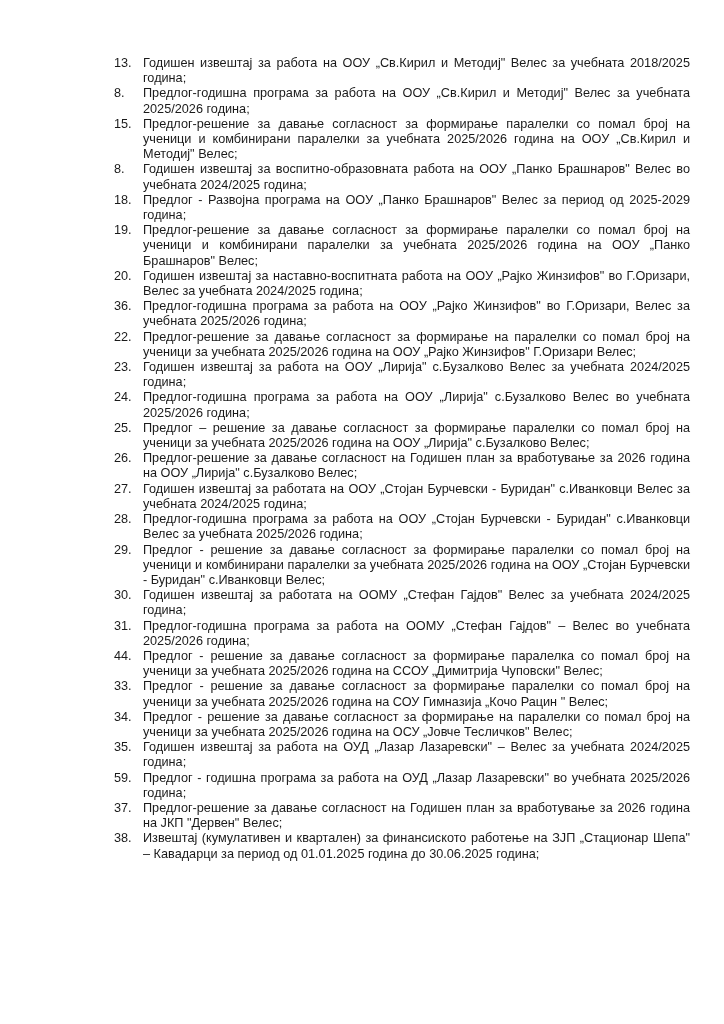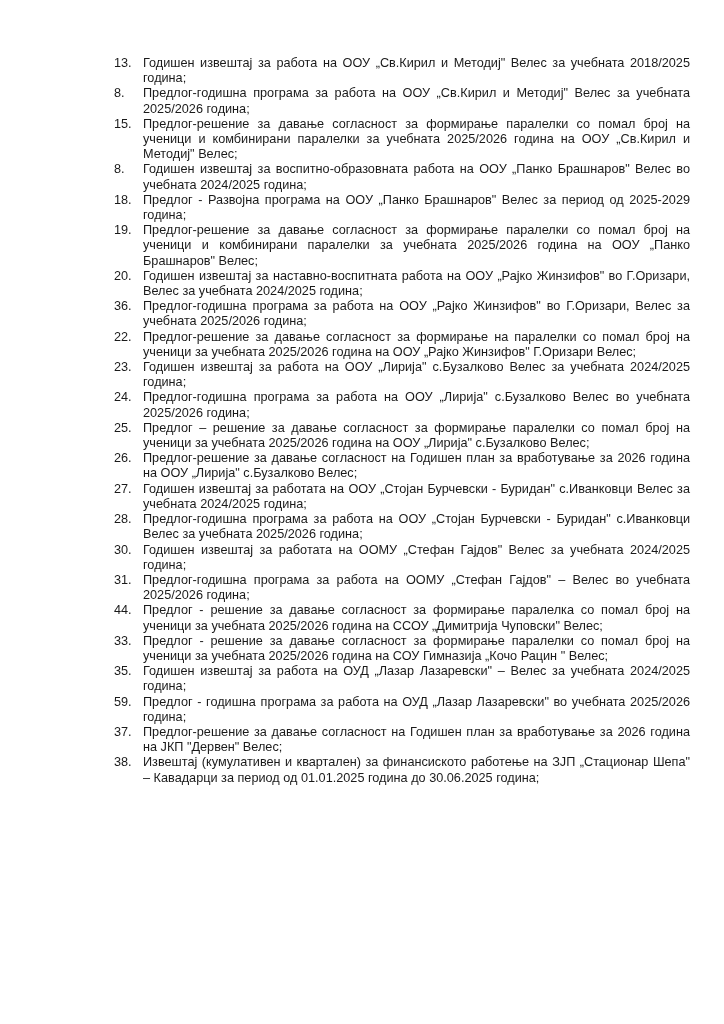--- a/index.html
+++ b/index.html
@@ -97,34 +97,42 @@
       </div>
       <div class="item">
         <span class="num">27.</span>
         <span class="txt">Годишен извештај за работата на ООУ „Стојан Бурчевски - Буридан" с.Иванковци Велес за учебната 2024/2025 година;</span>
       </div>
       <div class="item">
         <span class="num">28.</span>
         <span class="txt">Предлог-годишна програма за работа на ООУ „Стојан Бурчевски - Буридан" с.Иванковци Велес за учебната 2025/2026 година;</span>
       </div>
       <div class="item">
+        <span class="num">29.</span>
+        <span class="txt">Предлог - решение за давање согласност за формирање паралелки со помал број на ученици и комбинирани паралелки за учебната 2025/2026 година на ООУ „Стојан Бурчевски - Буридан" с.Иванковци Велес;</span>
+      </div>
+      <div class="item">
         <span class="num">30.</span>
         <span class="txt">Годишен извештај за работата на ООМУ „Стефан Гајдов" Велес за учебната 2024/2025 година;</span>
       </div>
       <div class="item">
         <span class="num">31.</span>
         <span class="txt">Предлог-годишна програма за работа на ООМУ „Стефан Гајдов" – Велес во учебната 2025/2026 година;</span>
       </div>
       <div class="item">
         <span class="num">44.</span>
         <span class="txt">Предлог - решение за давање согласност за формирање паралелка со помал број на ученици за учебната 2025/2026 година на ССОУ „Димитрија Чуповски" Велес;</span>
       </div>
       <div class="item">
         <span class="num">33.</span>
         <span class="txt">Предлог - решение за давање согласност за формирање паралелки со помал број на ученици за учебната 2025/2026 година на СОУ Гимназија „Кочо Рацин " Велес;</span>
+      </div>
+      <div class="item">
+        <span class="num">34.</span>
+        <span class="txt">Предлог - решение за давање согласност за формирање на паралелки со помал број на ученици за учебната 2025/2026 година на ОСУ „Јовче Тесличков" Велес;</span>
       </div>
       <div class="item">
         <span class="num">35.</span>
         <span class="txt">Годишен извештај за работа на ОУД „Лазар Лазаревски" – Велес за учебната 2024/2025 година;</span>
       </div>
       <div class="item">
         <span class="num">59.</span>
         <span class="txt">Предлог - годишна програма за работа на ОУД „Лазар Лазаревски" во учебната 2025/2026 година;</span>
       </div>
       <div class="item">

